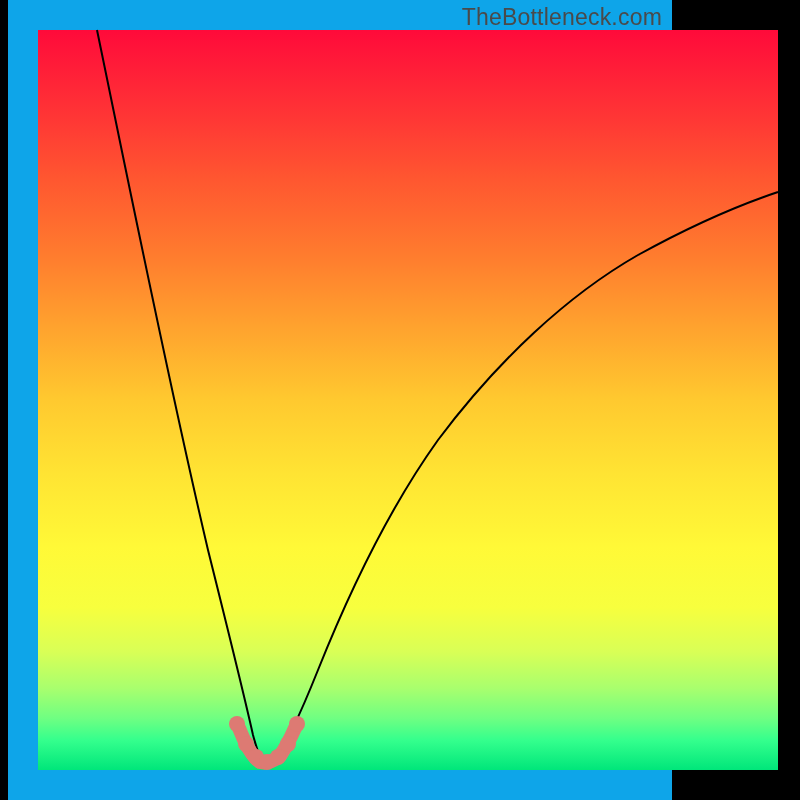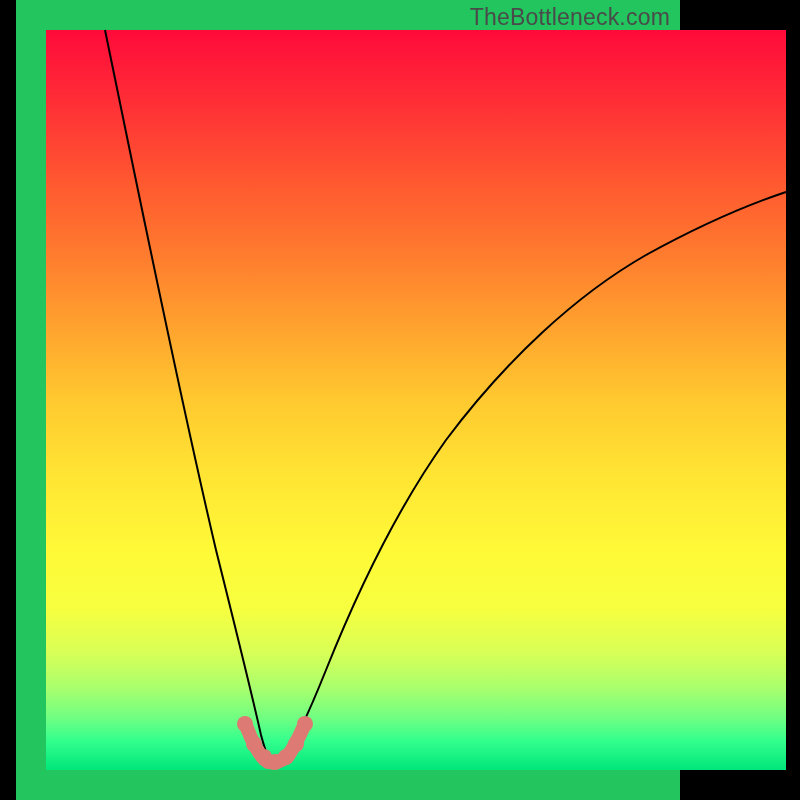--- a/index.html
+++ b/index.html
@@ -1,16 +1,16 @@
 <!DOCTYPE html>
 <html><head>
 <meta charset="utf-8">
 <style>
   html,body{margin:0;padding:0;width:800px;height:800px;background:#000;overflow:hidden;font-family:Arial,Helvetica,sans-serif}
-  .frame{position:absolute;left:16px;top:0;width:664px;height:800px;background:#22c55e}
+  .frame{position:absolute;left:8px;top:0;width:664px;height:800px;background:#0ea5e9}
   .plot{position:absolute;left:30px;top:30px;width:740px;height:740px;
         background:linear-gradient(to bottom,
           #ff0a3a 0%,
           #ff2f36 10%,
           #ff5630 20%,
           #ff7a2e 30%,
           #ffa22e 40%,
           #ffc92f 50%,
           #ffe433 60%,
           #fff937 70%,

